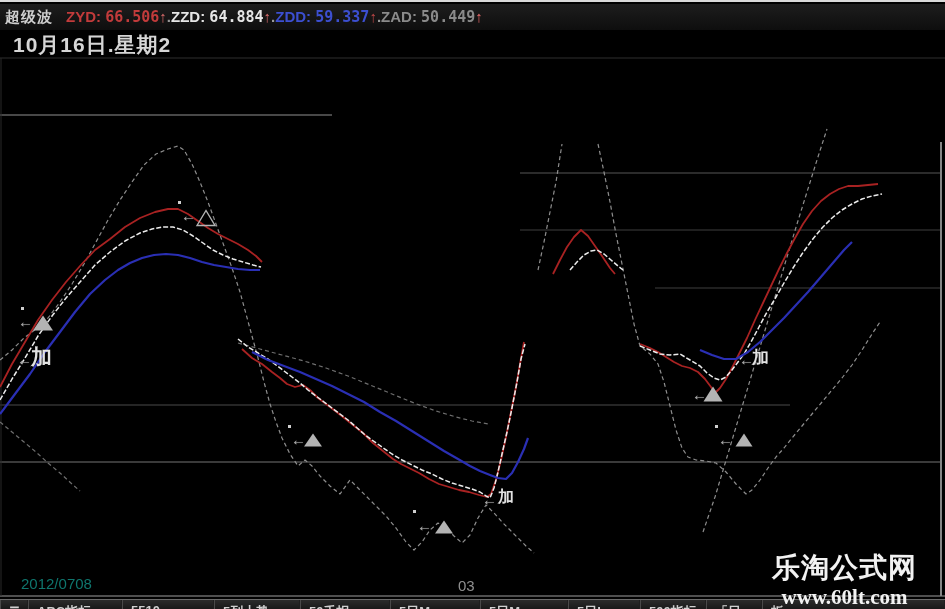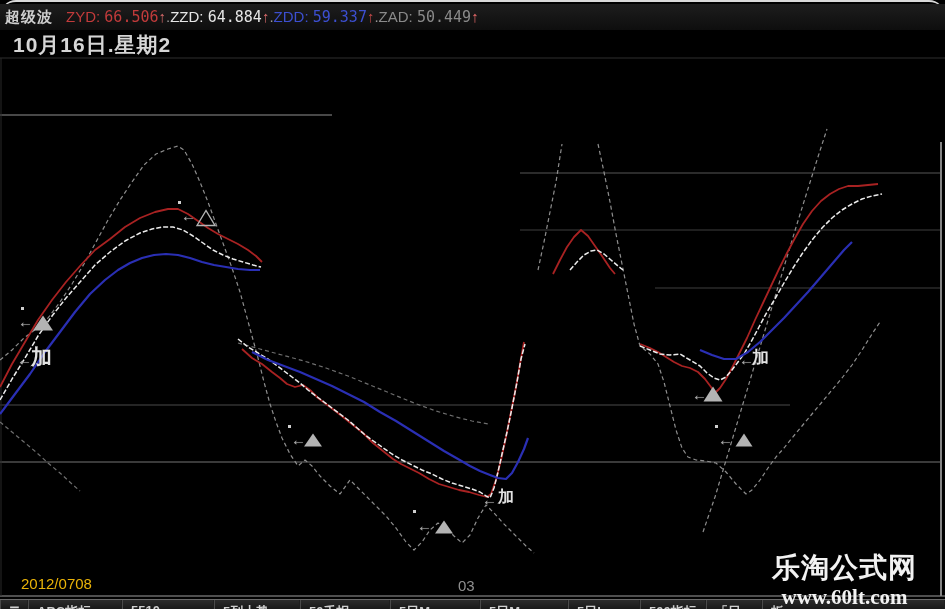--- a/index.html
+++ b/index.html
@@ -1,33 +1,33 @@
 <!DOCTYPE html>
 <html><head>
 <meta charset="utf-8">
 <style>
   html,body{margin:0;padding:0;background:#000;}
   body{width:945px;height:609px;position:relative;overflow:hidden;
        font-family:"Liberation Sans",sans-serif;}
-  .screen{position:absolute;inset:0;border-top:2px solid #d9d9d9;box-sizing:border-box;border-radius:16px;}
+  .screen{position:absolute;inset:0;border-top:2px solid #d9d9d9;box-sizing:border-box;}
   .header{position:absolute;left:0;top:2px;right:0;height:26px;
           background:linear-gradient(#1d1d1d,#0e0e0e);
           display:flex;align-items:center;gap:13px;padding-left:5px;
           font-weight:bold;font-size:15px;white-space:nowrap;}
   .title{color:#cfcfcf;letter-spacing:1px;}
-  .ind span{font-weight:normal;}
+  .ind span{font-weight:bold;}
   .mono{font-family:"DejaVu Sans Mono",monospace;}
   .dateline{position:absolute;left:13px;top:29px;font-size:21px;font-weight:bold;
             color:#d6d6d6;letter-spacing:1px;text-align:right;}
   #chart-layer svg{position:absolute;left:0;top:0;}
   .arrow{position:absolute;color:#a8a8a8;font-size:15px;line-height:1;font-weight:bold;
          text-shadow:0 0 1px #777;}
   .addlbl{position:absolute;color:#e2e2e2;font-weight:bold;line-height:1;}
   .dot{position:absolute;width:3px;height:3px;background:#cfcfcf;}
-  .axis-left{position:absolute;left:21px;top:573px;color:#eab308;font-size:15px;}
+  .axis-left{position:absolute;left:21px;top:573px;color:#0f766e;font-size:15px;}
   .axis-right{position:absolute;left:458px;top:575px;color:#8f8f8f;font-size:15px;}
   .toolbar{position:absolute;left:0;top:597px;width:945px;height:12px;background:#141414;
            display:flex;overflow:hidden;border-top:1px solid #6a6a6a;box-sizing:border-box;}
   .tcell{flex:none;box-sizing:border-box;border-left:1px solid #4a4a4a;border-right:1px solid #1e1e1e;
          color:#d0d0d0;font-size:13px;font-weight:bold;padding:3px 0 0 8px;
          background:linear-gradient(#2b2b2b,#151515);white-space:nowrap;overflow:hidden;}
   .watermark{position:absolute;right:28px;top:547px;text-align:center;color:#f2f2f2;
              font-weight:bold;z-index:6;}
   .wm1{font-size:28px;letter-spacing:1px;}
   .wm2{font-size:21px;font-family:"Liberation Serif",serif;margin-top:-2px;}

